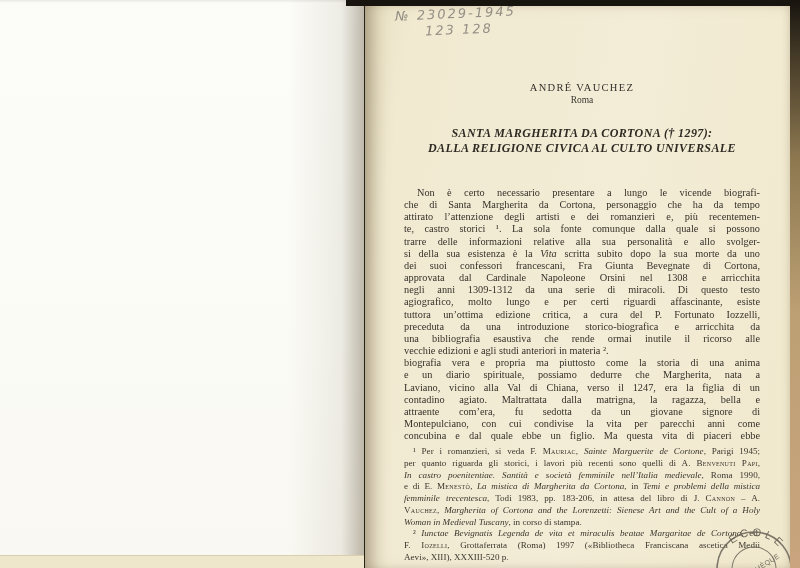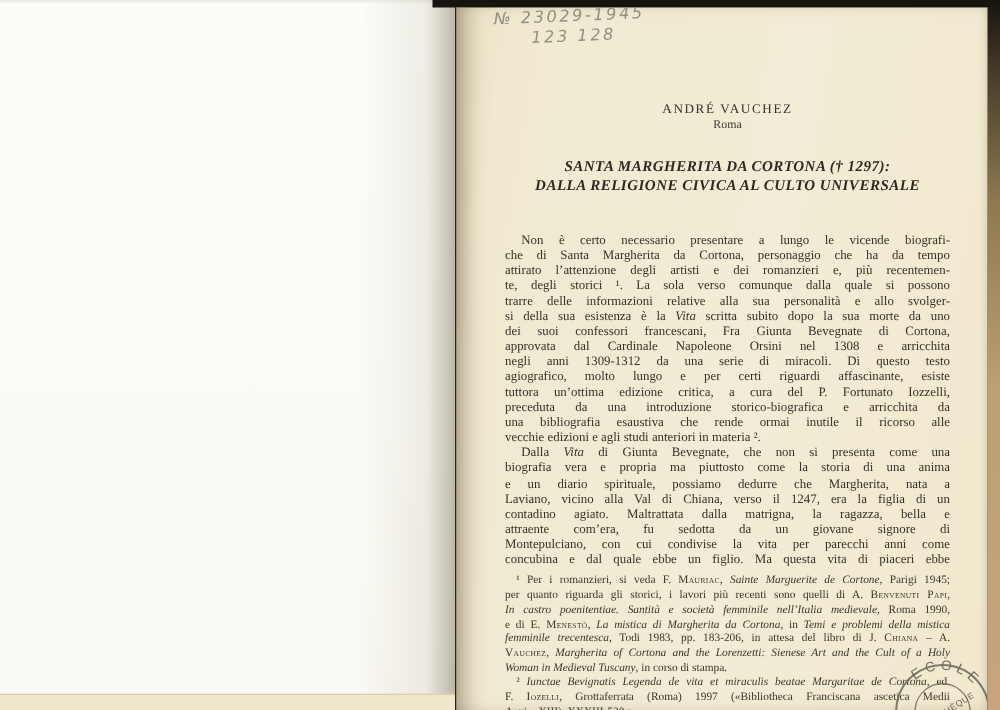--- a/index.html
+++ b/index.html
@@ -96,47 +96,46 @@
 
       <div class="title">
         <div>SANTA MARGHERITA DA CORTONA († 1297):</div>
         <div>DALLA RELIGIONE CIVICA AL CULTO UNIVERSALE</div>
       </div>
 
       <div class="body-text">
           <div class="tl ind">Non è certo necessario presentare a lungo le vicende biografi-</div>
           <div class="tl">che di Santa Margherita da Cortona, personaggio che ha da tempo</div>
           <div class="tl">attirato l’attenzione degli artisti e dei romanzieri e, più recentemen-</div>
-          <div class="tl">te, degli storici ¹. La sola verso comunque dalla quale si possono</div>
+          <div class="tl">te, castro storici ¹. La sola fonte comunque dalla quale si possono</div>
           <div class="tl">trarre delle informazioni relative alla sua personalità e allo svolger-</div>
           <div class="tl">si della sua esistenza è la <i>Vita</i> scritta subito dopo la sua morte da uno</div>
           <div class="tl">dei suoi confessori francescani, Fra Giunta Bevegnate di Cortona,</div>
           <div class="tl">approvata dal Cardinale Napoleone Orsini nel 1308 e arricchita</div>
           <div class="tl">negli anni 1309-1312 da una serie di miracoli. Di questo testo</div>
           <div class="tl">agiografico, molto lungo e per certi riguardi affascinante, esiste</div>
           <div class="tl">tuttora un’ottima edizione critica, a cura del P. Fortunato Iozzelli,</div>
           <div class="tl">preceduta da una introduzione storico-biografica e arricchita da</div>
           <div class="tl">una bibliografia esaustiva che rende ormai inutile il ricorso alle</div>
           <div class="tl endl">vecchie edizioni e agli studi anteriori in materia ².</div>
-          <div class="tl ind">Dalla <i>Vita</i> di Giunta Bevegnate, che non si presenta come una</div>
           <div class="tl">biografia vera e propria ma piuttosto come la storia di una anima</div>
           <div class="tl">e un diario spirituale, possiamo dedurre che Margherita, nata a</div>
           <div class="tl">Laviano, vicino alla Val di Chiana, verso il 1247, era la figlia di un</div>
           <div class="tl">contadino agiato. Maltrattata dalla matrigna, la ragazza, bella e</div>
           <div class="tl">attraente com’era, fu sedotta da un giovane signore di</div>
           <div class="tl">Montepulciano, con cui condivise la vita per parecchi anni come</div>
           <div class="tl">concubina e dal quale ebbe un figlio. Ma questa vita di piaceri ebbe</div>
         </div>
 
       <div class="fn">
           <div class="tl ind">¹ Per i romanzieri, si veda F. <span class="sc">Mauriac</span>, <i>Sainte Marguerite de Cortone</i>, Parigi 1945;</div>
           <div class="tl">per quanto riguarda gli storici, i lavori più recenti sono quelli di A. <span class="sc">Benvenuti Papi</span>,</div>
           <div class="tl"><i>In castro poenitentiae. Santità e società femminile nell’Italia medievale</i>, Roma 1990,</div>
           <div class="tl">e di E. <span class="sc">Menestò</span>, <i>La mistica di Margherita da Cortona</i>, in <i>Temi e problemi della mistica</i></div>
-          <div class="tl"><i>femminile trecentesca</i>, Todi 1983, pp. 183-206, in attesa del libro di J. <span class="sc">Chiana</span> – A.</div>
+          <div class="tl"><i>femminile trecentesca</i>, Todi 1983, pp. 183-206, in attesa del libro di J. <span class="sc">Cannon</span> – A.</div>
           <div class="tl"><span class="sc">Vauchez</span>, <i>Margherita of Cortona and the Lorenzetti: Sienese Art and the Cult of a Holy</i></div>
           <div class="tl endl"><i>Woman in Medieval Tuscany</i>, in corso di stampa.</div>
           <div class="tl ind">² <i>Iunctae Bevignatis Legenda de vita et miraculis beatae Margaritae de Cortona</i>, ed.</div>
           <div class="tl">F. <span class="sc">Iozelli</span>, Grottaferrata (Roma) 1997 («Bibliotheca Franciscana ascetica Medii</div>
           <div class="tl endl">Aevi», XIII), XXXIII-520 p.</div>
         </div>
     </div>
 
     <svg class="stamp" viewBox="0 0 86 86">
       <defs>

